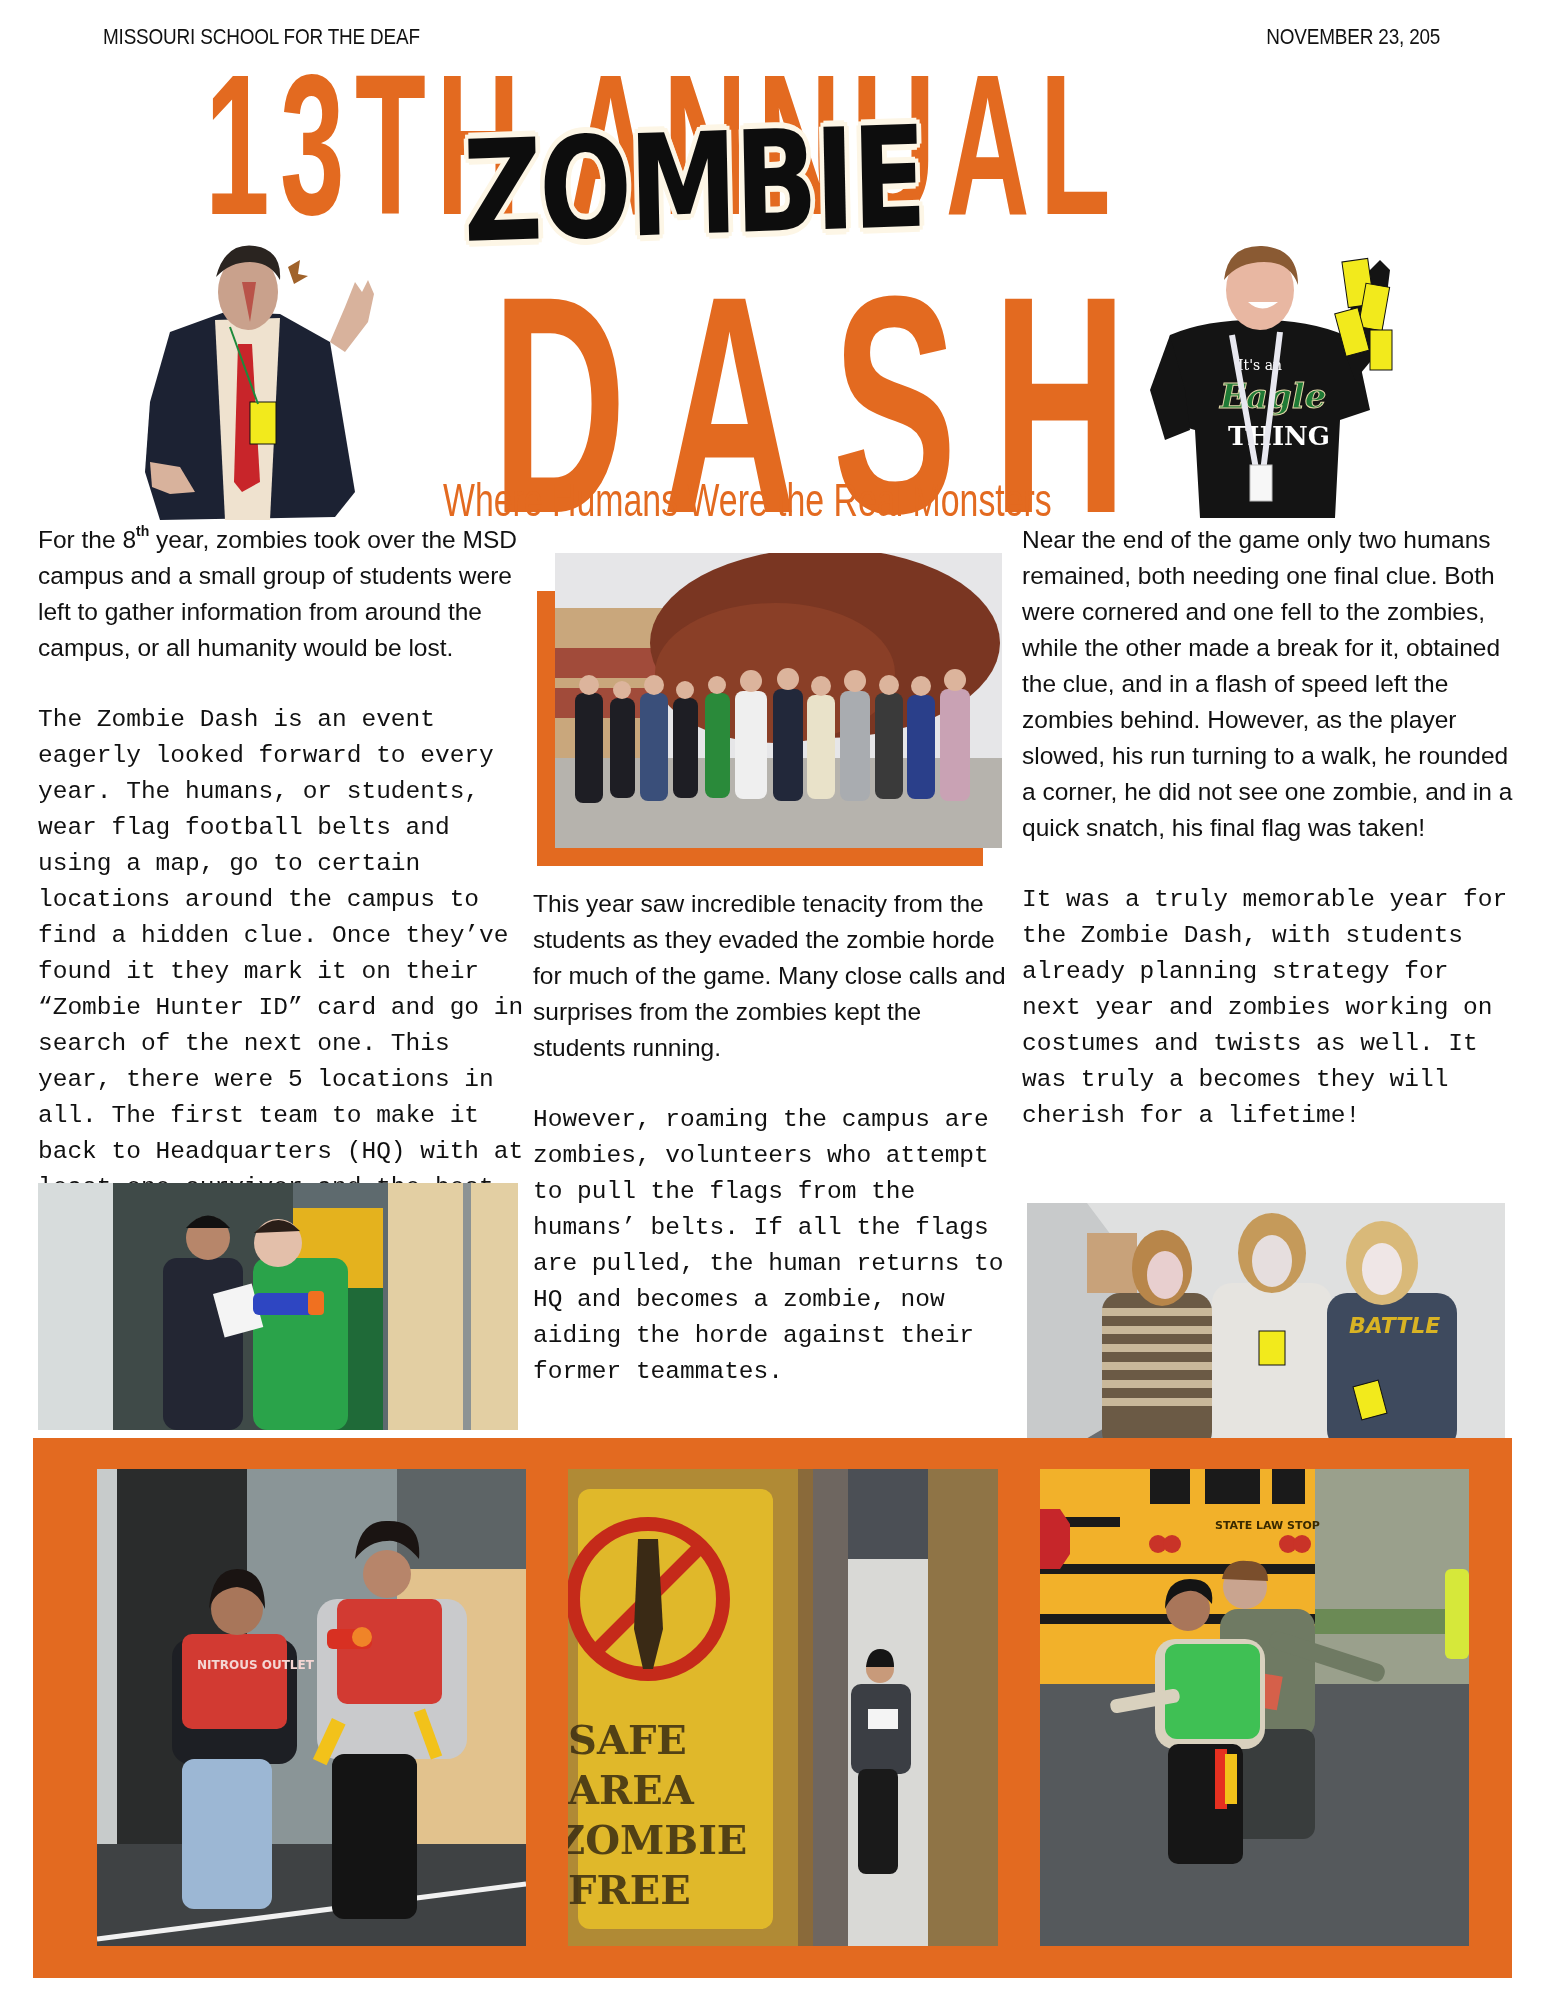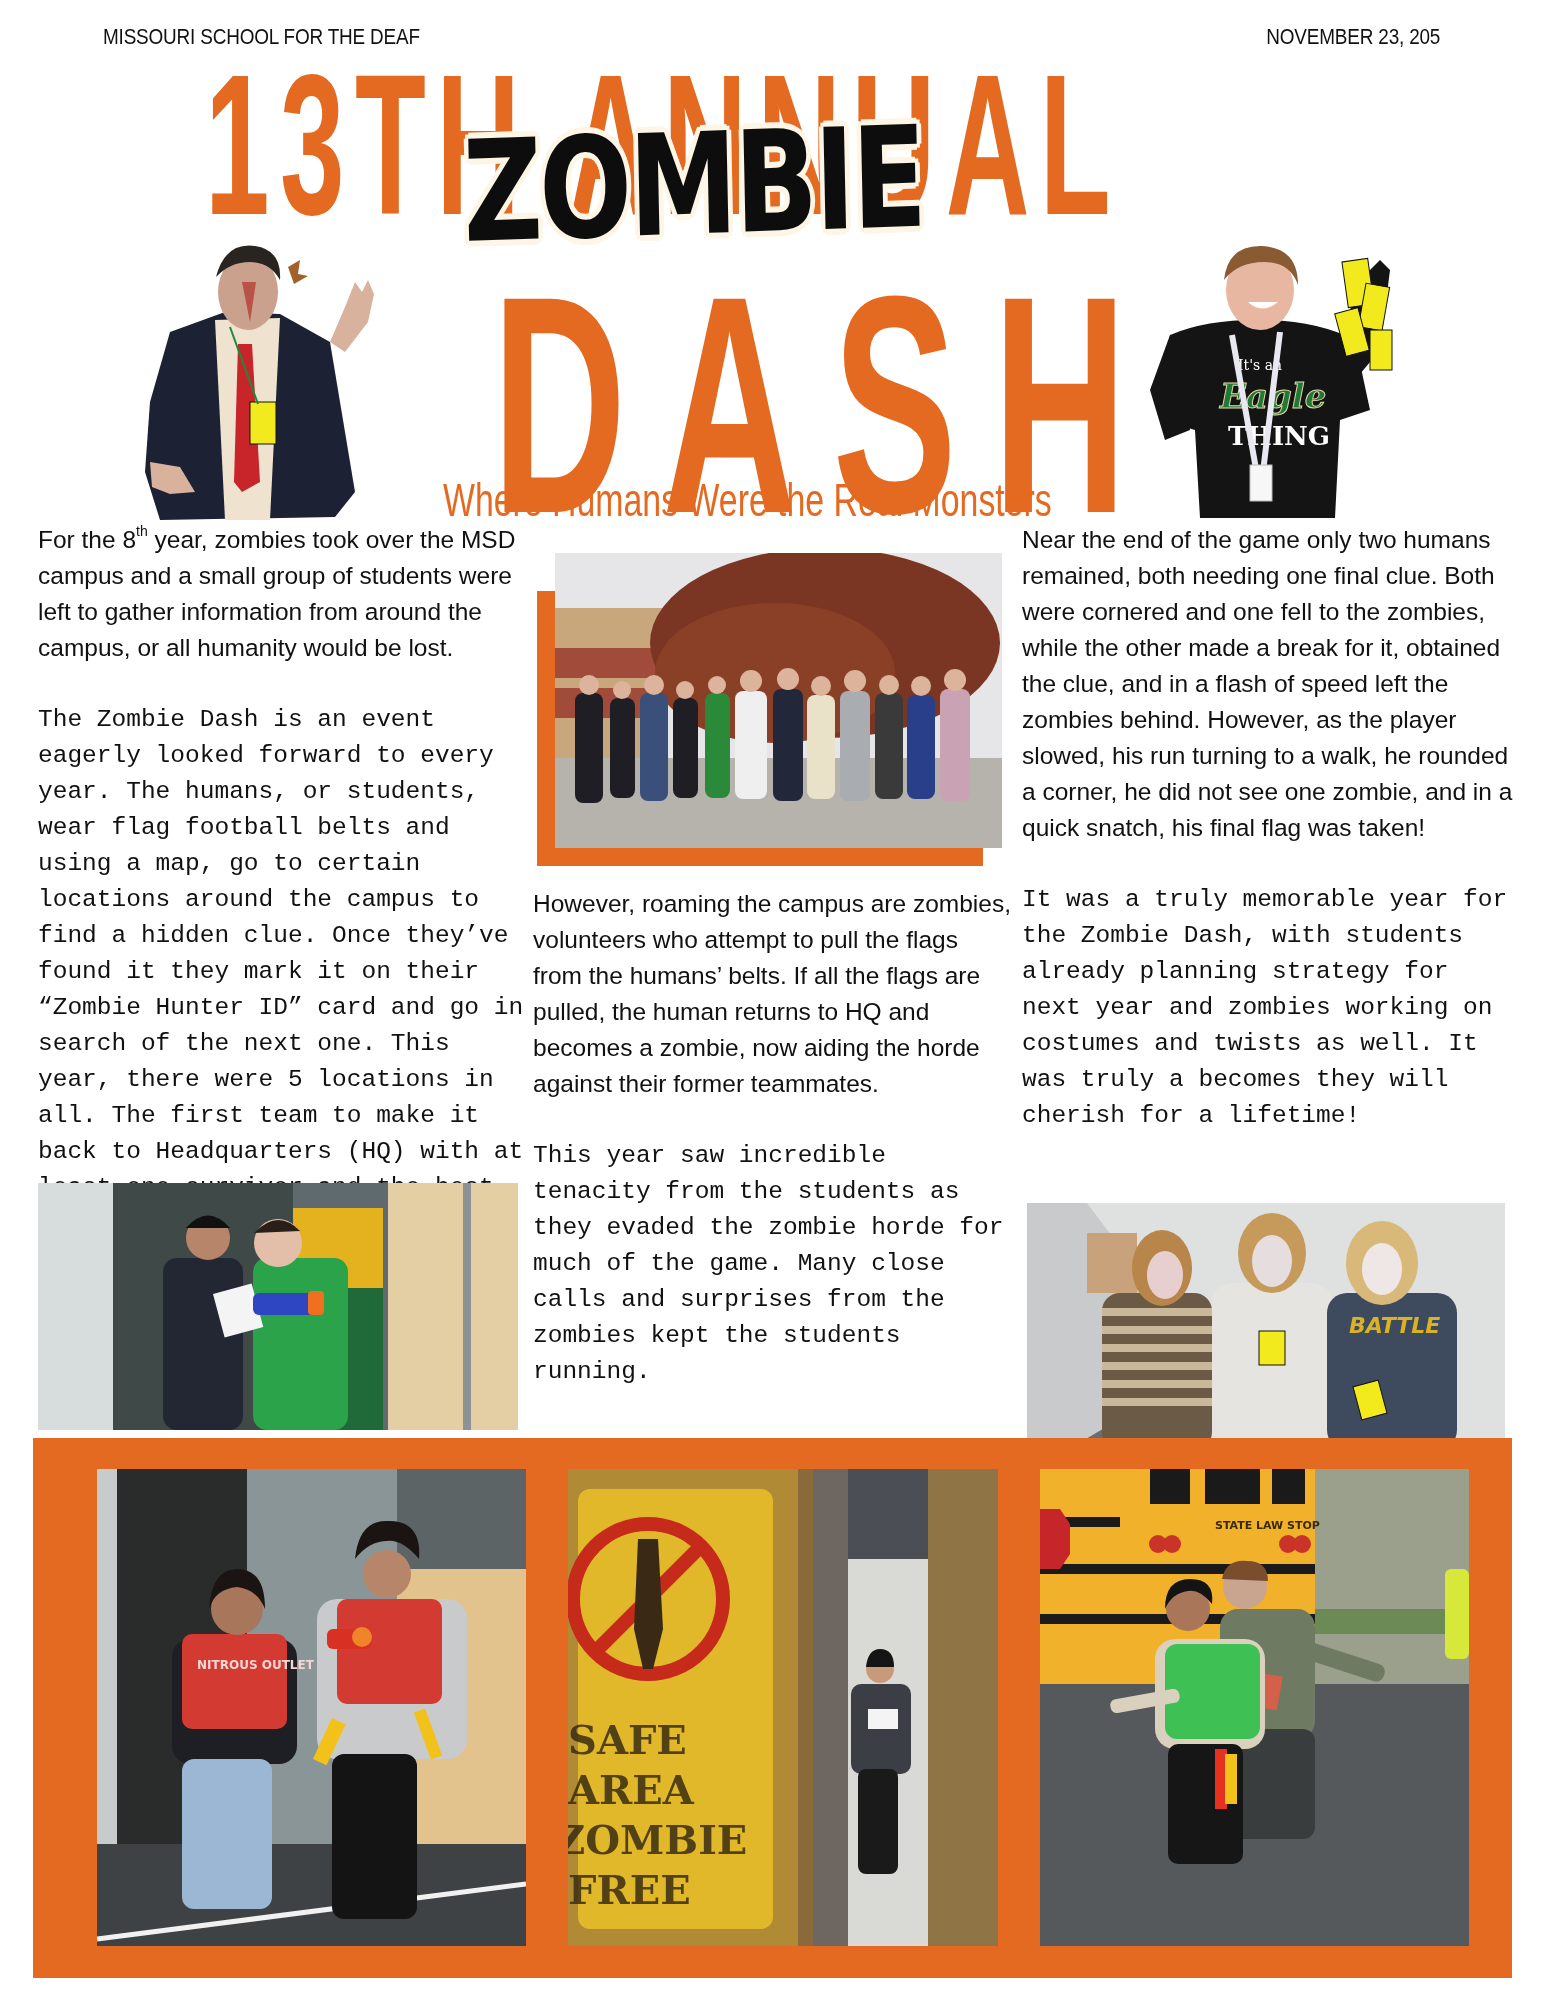--- a/index.html
+++ b/index.html
@@ -37,21 +37,21 @@
   
   .cutout { background: transparent; }
   .cut-zombie { left: 130px; top: 232px; width: 250px; height: 288px; }
   .cut-staff { left: 1140px; top: 240px; width: 258px; height: 278px; }
 
   
   .col { font-family: "Liberation Sans", "DejaVu Sans", sans-serif; font-size: 24.5px;
          line-height: 36px; color: #111; }
   .col p { margin: 0 0 36px 0; }
   .col p:last-child { margin-bottom: 0; font-family: Liberation Mono, monospace; }
-  .col sup { font-size: 14px; line-height: 0; vertical-align: 12px; }
+  .col sup { font-size: 14px; line-height: 0; vertical-align: 12px; font-weight: bold; }
   .col-left { left: 38px; top: 522px; width: 490px; }
   .col-mid  { left: 533px; top: 886px; width: 480px; }
   .col-right{ left: 1022px; top: 522px; width: 495px; }
 
   
   .photo { overflow: hidden; }
   .frame-orange { left: 537px; top: 591px; width: 446px; height: 275px; background: #E36A20; }
   .photo-group { left: 555px; top: 553px; width: 447px; height: 295px; }
   .photo-map { left: 38px; top: 1183px; width: 480px; height: 247px; }
   .photo-hall { left: 1027px; top: 1183px; width: 478px; height: 247px; margin-top: 20px; }
@@ -168,22 +168,22 @@
         <circle cx="266" cy="133" r="10"></circle>
         <circle cx="300" cy="128" r="11"></circle>
       <circle cx="334" cy="132" r="10"></circle>
         <circle cx="366" cy="133" r="10"></circle>
         <circle cx="400" cy="127" r="11"></circle>
     </g>
   </svg>
 </div>
 
 <div class="abs col col-mid">
+  <p>This year saw incredible tenacity from the students as they evaded the zombie horde for much of the game. Many close calls and surprises from the zombies kept the students running.</p>
   <p>However, roaming the campus are zombies, volunteers who attempt to pull the flags from the humans’ belts. If all the flags are pulled, the human returns to HQ and becomes a zombie, now aiding the horde against their former teammates.</p>
-  <p>This year saw incredible tenacity from the students as they evaded the zombie horde for much of the game. Many close calls and surprises from the zombies kept the students running.</p>
 </div>
 
 <div class="abs col col-right">
   <p>Near the end of the game only two humans remained, both needing one final clue. Both were cornered and one fell to the zombies, while the other made a break for it, obtained the clue, and in a flash of speed left the zombies behind. However, as the player slowed, his run turning to a walk, he rounded a corner, he did not see one zombie, and in a quick snatch, his final flag was taken!</p>
   <p>It was a truly memorable year for the Zombie Dash, with students already planning strategy for next year and zombies working on costumes and twists as well. It was truly a becomes they will cherish for a lifetime!</p>
 </div>
 
 <div class="abs photo photo-map">
   <svg width="480" height="247" viewBox="0 0 480 247">
     <rect width="480" height="247" fill="#5e6a6e"></rect>

